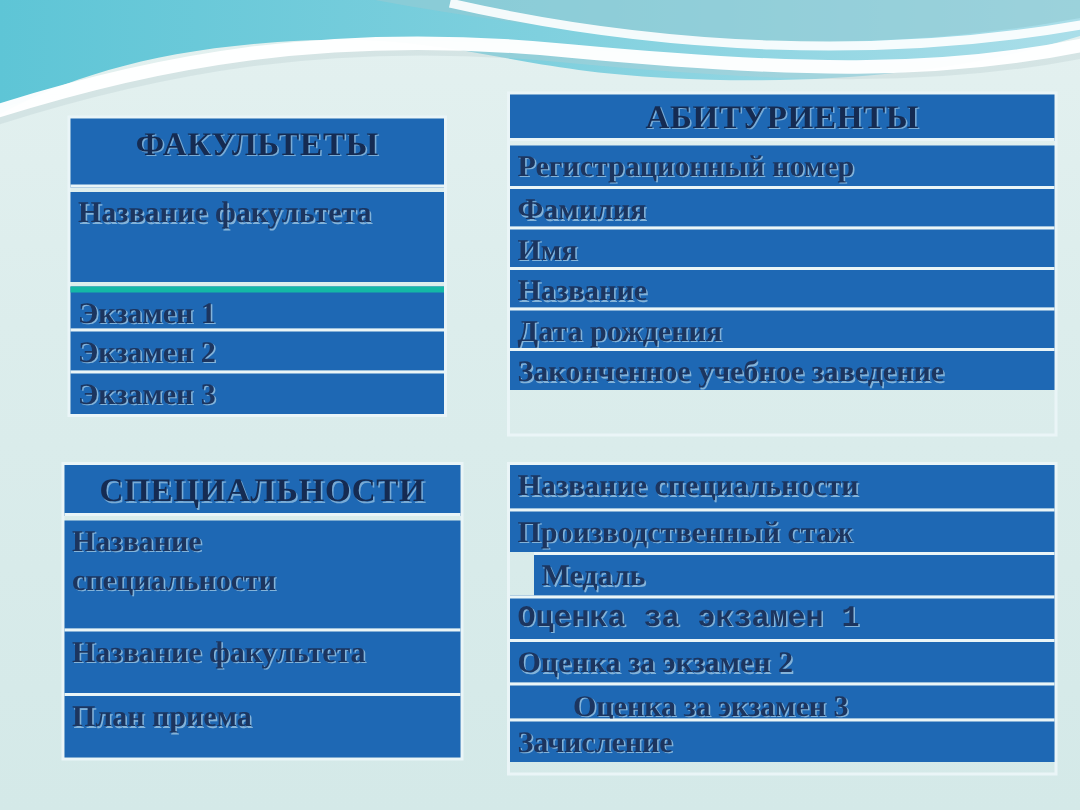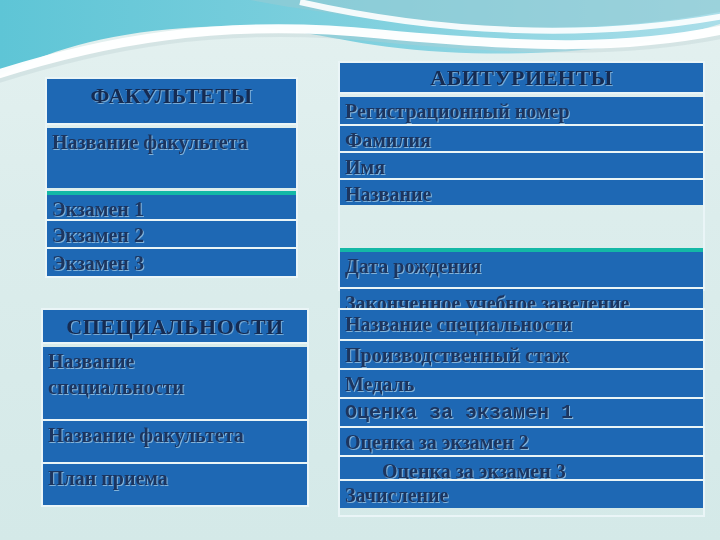--- a/index.html
+++ b/index.html
@@ -100,30 +100,30 @@
       </div>
   </div>
 
   <div class="dbtable" id="tbl-applicants">
     <div class="thead">АБИТУРИЕНТЫ</div>
     <div>
         <div class="trow" style="height: 27px;">Регистрационный номер</div>
         <div class="trow" style="height: 27px;">Фамилия</div>
         <div class="trow" style="height: 27px;">Имя</div>
         <div class="trow" style="height: 27px;">Название</div>
-        <div class="trow" style="height: 39px; margin-top: 43px;">Дата рождения</div>
+        <div class="trow" style="height: 27px;">Дата рождения</div>
         <div class="trow" style="height: 28px;">Законченное учебное заведение</div>
       </div>
   </div>
 
   <div class="dbtable" id="tbl-applicants-2">
     <div>
         <div class="trow" style="height: 29px;">Название специальности</div>
         <div class="trow" style="height: 29px;">Производственный стаж</div>
-        <div class="trow" style="height: 29px;">Медаль</div>
+        <div class="trow" style="height: 29px; margin-left: 16px;">Медаль</div>
         <div class="trow" style="height: 29px; font-family: Liberation Mono, monospace;">Оценка за экзамен 1</div>
         <div class="trow" style="height: 29px;">Оценка за экзамен 2</div>
         <div class="trow" style="height: 24px; padding-left: 42px;">Оценка за экзамен 3</div>
         <div class="trow" style="height: 29px;">Зачисление</div>
       </div>
   </div>
 
 </div>
 
 </body></html>

